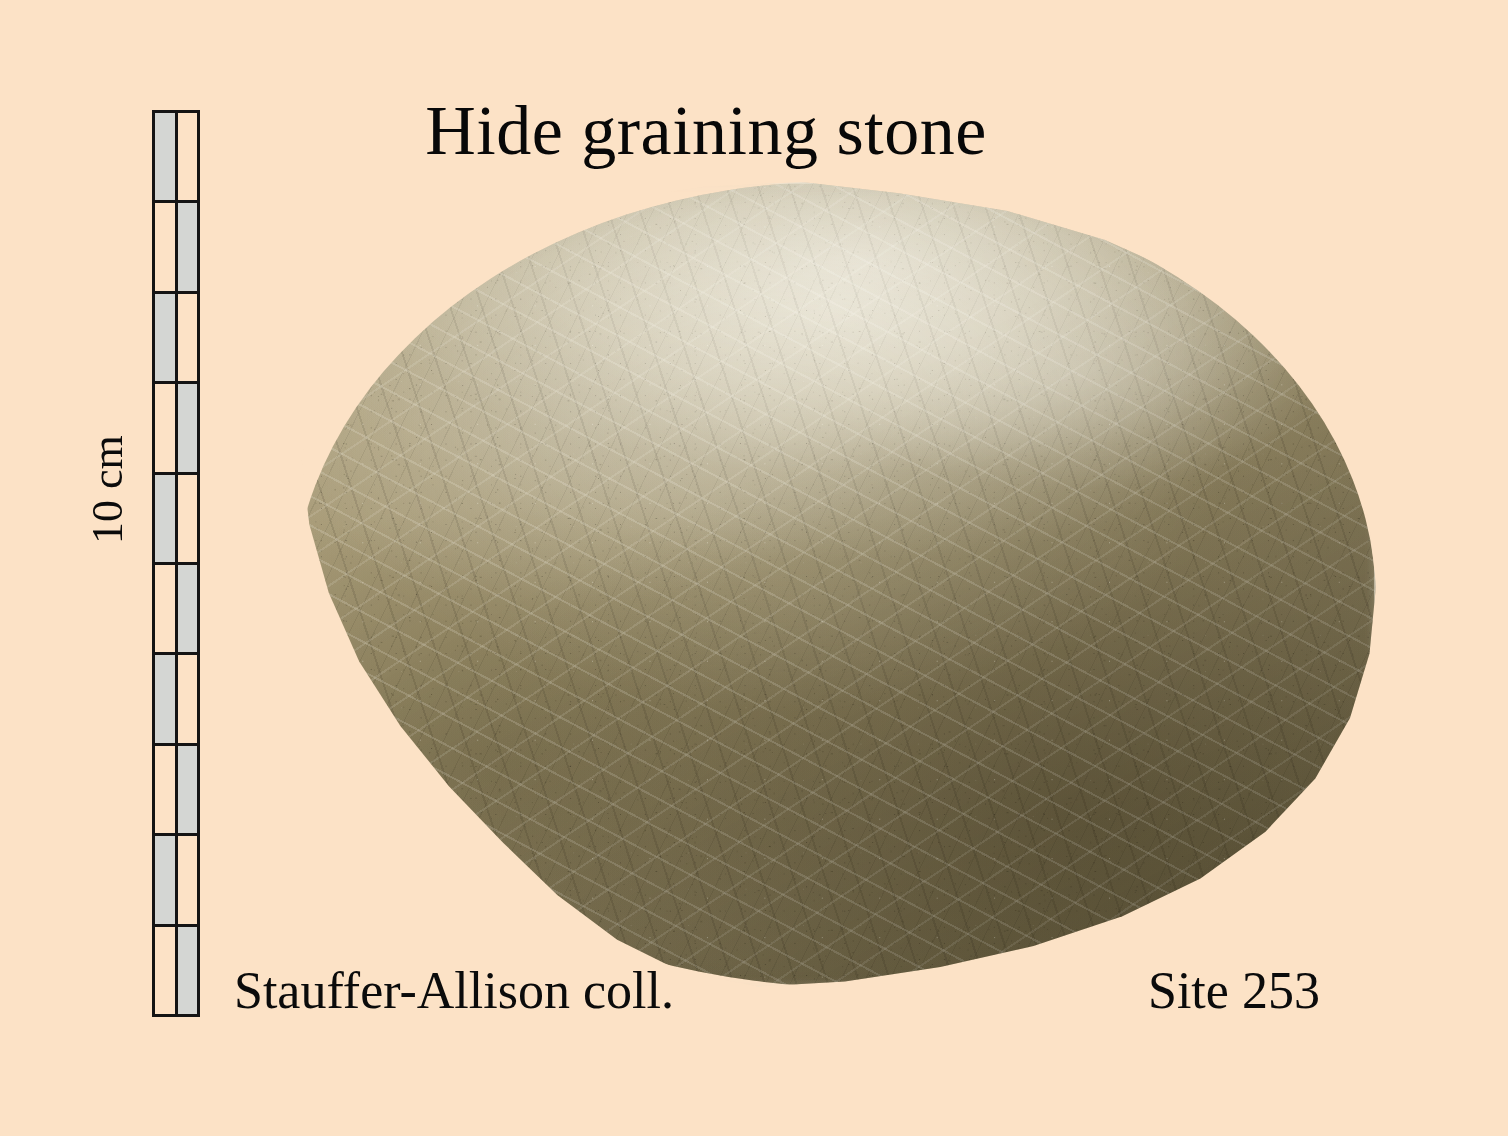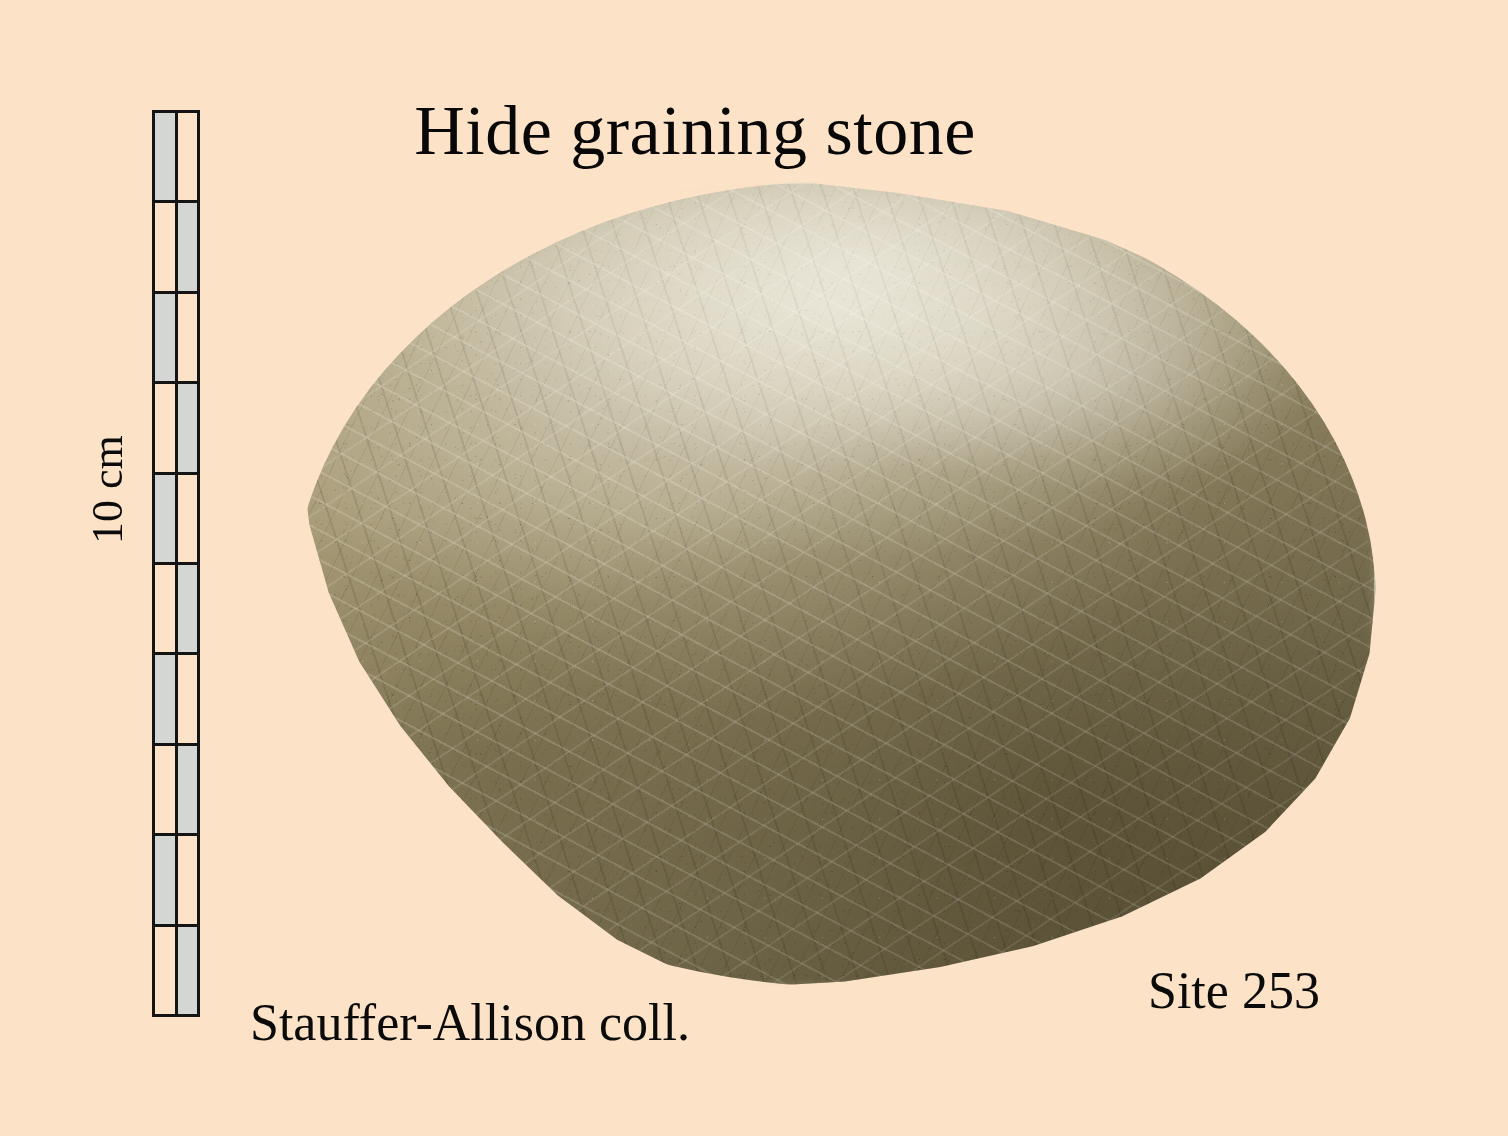--- a/index.html
+++ b/index.html
@@ -14,41 +14,40 @@
     height: 1136px;
     background: #fce2c6;
     overflow: hidden;
     font-family: "Liberation Serif", "DejaVu Serif", serif;
     color: #0a0a0a;
   }
 
   
   #title {
     position: absolute;
-    left: 1px;
+    left: 12px;
     top: 92px;
     width: 1388px;
     text-align: center;
     font-size: 70px;
     line-height: 78px;
     letter-spacing: 0.5px;
     white-space: nowrap;
     color: #080808;
   }
 
   
   #caption-left {
     position: absolute;
-    left: 250px;
+    left: 234px;
     top: 960px;
     font-size: 52px;
     line-height: 62px;
     white-space: nowrap;
     color: #0b0b0b;
-    margin-top: 32px;
   }
   #caption-right {
     position: absolute;
     left: 1148px;
     top: 960px;
     font-size: 52px;
     line-height: 62px;
     white-space: nowrap;
     color: #0b0b0b;
     text-align: center;

